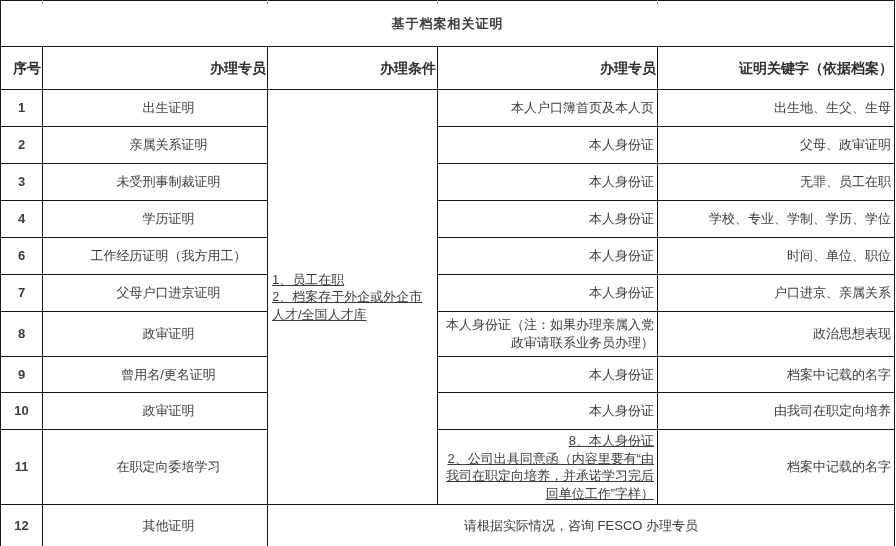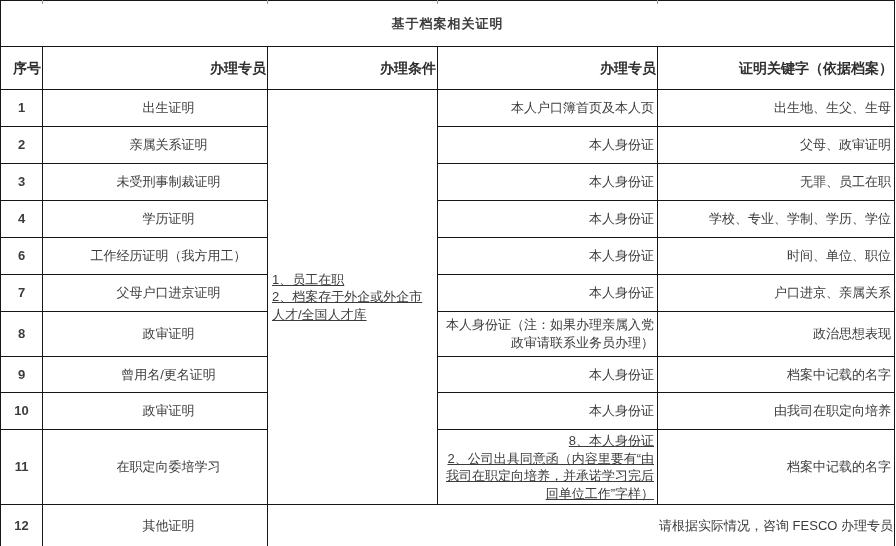--- a/index.html
+++ b/index.html
@@ -58,21 +58,21 @@
     text-align: left;
     vertical-align: middle;
     padding: 2px 3px 2px 4px;
   }
   td.mat-cell, td.kw-cell {
     text-align: right;
     vertical-align: middle;
     padding: 2px 3px 2px 4px;
   }
   td.note-cell {
-    text-align: right;
+    text-align: center;
     vertical-align: middle;
   }
   .line { display: block; text-decoration: underline; }
   
   .tick {
     position: absolute;
     top: 0;
     width: 1px;
     height: 4px;
     background: #9a9a9a;

